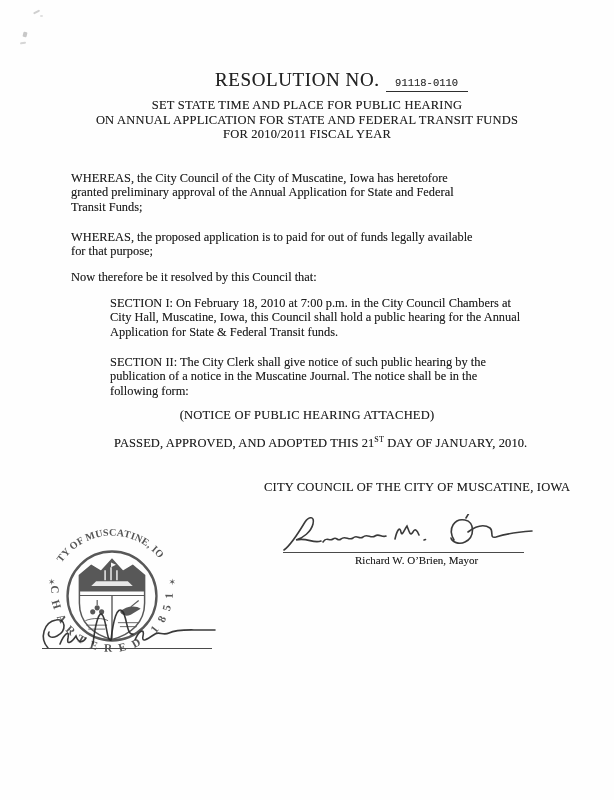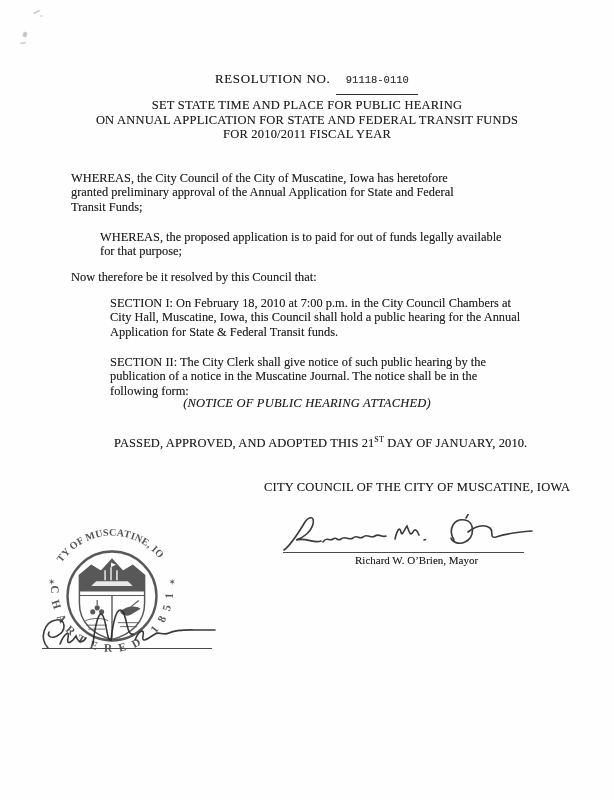--- a/index.html
+++ b/index.html
@@ -4,25 +4,25 @@
 <style>
   html,body{margin:0;padding:0;background:#ffffff;}
   .page{
     position:relative;width:614px;height:800px;background:#fefefe;
     font-family:"Liberation Serif",serif;color:#222;overflow:hidden;
   }
   .txt{text-shadow:0 0 0.5px rgba(40,40,40,0.45);}
   .abs{position:absolute;}
   .line{white-space:nowrap;line-height:14.4px;font-size:12.4px;}
   .title-line{white-space:nowrap;line-height:14.6px;font-size:12.5px;letter-spacing:0.2px;}
-  .res-label{font-size:13px;letter-spacing:0.6px;}
+  .res-label{font-size:19px;letter-spacing:0.6px;}
   .res-number{
     display:inline-block;width:82px;text-align:center;margin-left:6px;
     font-family:"Liberation Mono",monospace;font-size:10.5px;
-    border-bottom:1.2px solid #2e2e2e;padding-bottom:8px;vertical-align:baseline;color:#333;
+    border-bottom:1.2px solid #2e2e2e;padding-bottom:2px;vertical-align:baseline;color:#333;
   }
   .sig-underline{border-top:1.1px solid #4a4a4a;height:0;}
   .name-line{font-size:11px;white-space:nowrap;}
   .council-line{font-size:12.5px;letter-spacing:0.2px;white-space:nowrap;margin-left:40px;}
   .notice-line{width:614px;text-align:center;font-size:12.5px;letter-spacing:0.2px;}
   .passed-line{font-size:12.5px;letter-spacing:0.1px;white-space:nowrap;}
   .passed-line sup{font-size:8px;vertical-align:super;line-height:0;}
   .artifact{position:absolute;background:#9a9a9a;opacity:0.45;border-radius:1px;}
   svg{display:block;}
 </style>
@@ -45,42 +45,42 @@
     <div class="title-line">ON ANNUAL APPLICATION FOR STATE AND FEDERAL TRANSIT FUNDS</div>
     <div class="title-line">FOR 2010/2011 FISCAL YEAR</div>
   </div>
 
   <div class="abs txt" style="left:71px;top:171px;">
     <div class="line">WHEREAS, the City Council of the City of Muscatine, Iowa has heretofore</div>
     <div class="line">granted preliminary approval of the Annual Application for State and Federal</div>
     <div class="line">Transit Funds;</div>
   </div>
 
-  <div class="abs txt" style="left:71px;top:230px;margin-left:29px;">
+  <div class="abs txt" style="left:71px;top:230px;">
     <div class="line">WHEREAS, the proposed application is to paid for out of funds legally available</div>
     <div class="line">for that purpose;</div>
   </div>
 
   <div class="abs txt" style="left:71px;top:270px;">
     <div class="line">Now therefore be it resolved by this Council that:</div>
   </div>
 
   <div class="abs txt" style="left:110px;top:296px;">
     <div class="line">SECTION I: On February 18, 2010 at 7:00 p.m. in the City Council Chambers at</div>
     <div class="line">City Hall, Muscatine, Iowa, this Council shall hold a public hearing for the Annual</div>
     <div class="line">Application for State &amp; Federal Transit funds.</div>
   </div>
 
   <div class="abs txt" style="left:110px;top:355px;">
     <div class="line">SECTION II:  The City Clerk shall give notice of such public hearing by the</div>
     <div class="line">publication of a notice in the Muscatine Journal. The notice shall be in the</div>
     <div class="line">following form:</div>
   </div>
 
-  <div class="abs txt notice-line" style="top:396px;font-style:italic;">(NOTICE OF PUBLIC HEARING ATTACHED)</div>
+  <div class="abs txt notice-line" style="top:408px;">(NOTICE OF PUBLIC HEARING ATTACHED)</div>
 
   <div class="abs txt passed-line" style="left:114px;top:436px;">
     <span>PASSED, APPROVED, AND ADOPTED THIS 21</span><sup>ST</sup><span> DAY OF JANUARY, 2010.</span>
   </div>
 
   <div class="abs txt council-line" style="left:224px;top:480px;">CITY COUNCIL OF THE CITY OF MUSCATINE, IOWA</div>
 
   <div class="abs" style="left:28px;top:512px;width:168px;height:168px;">
     <svg width="168" height="168" viewBox="0 0 170 170">
       <defs>

